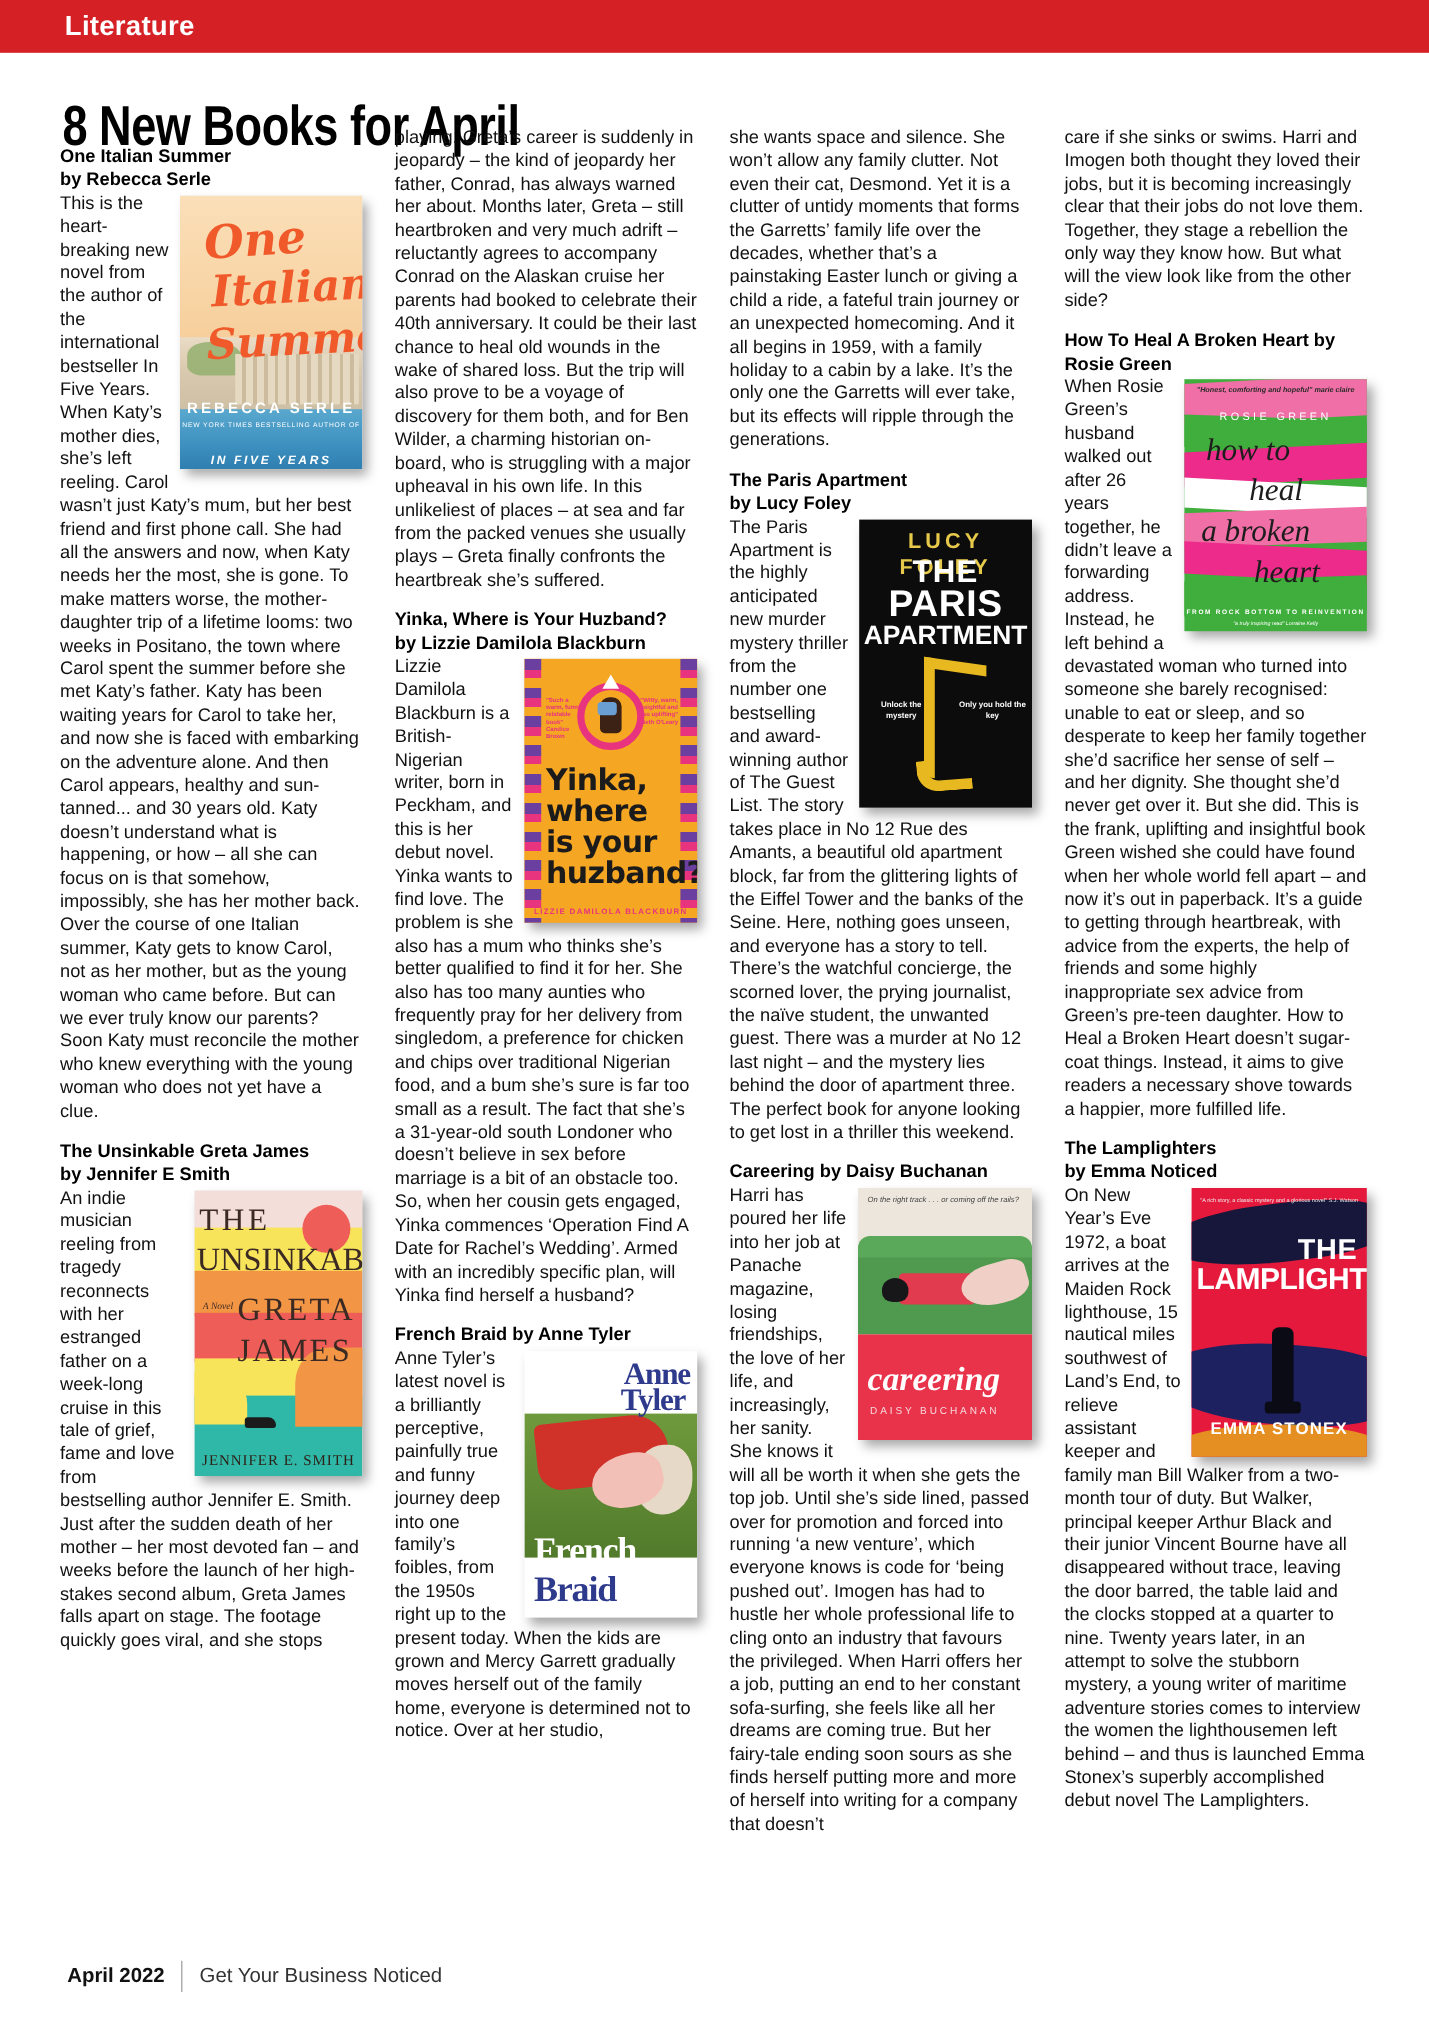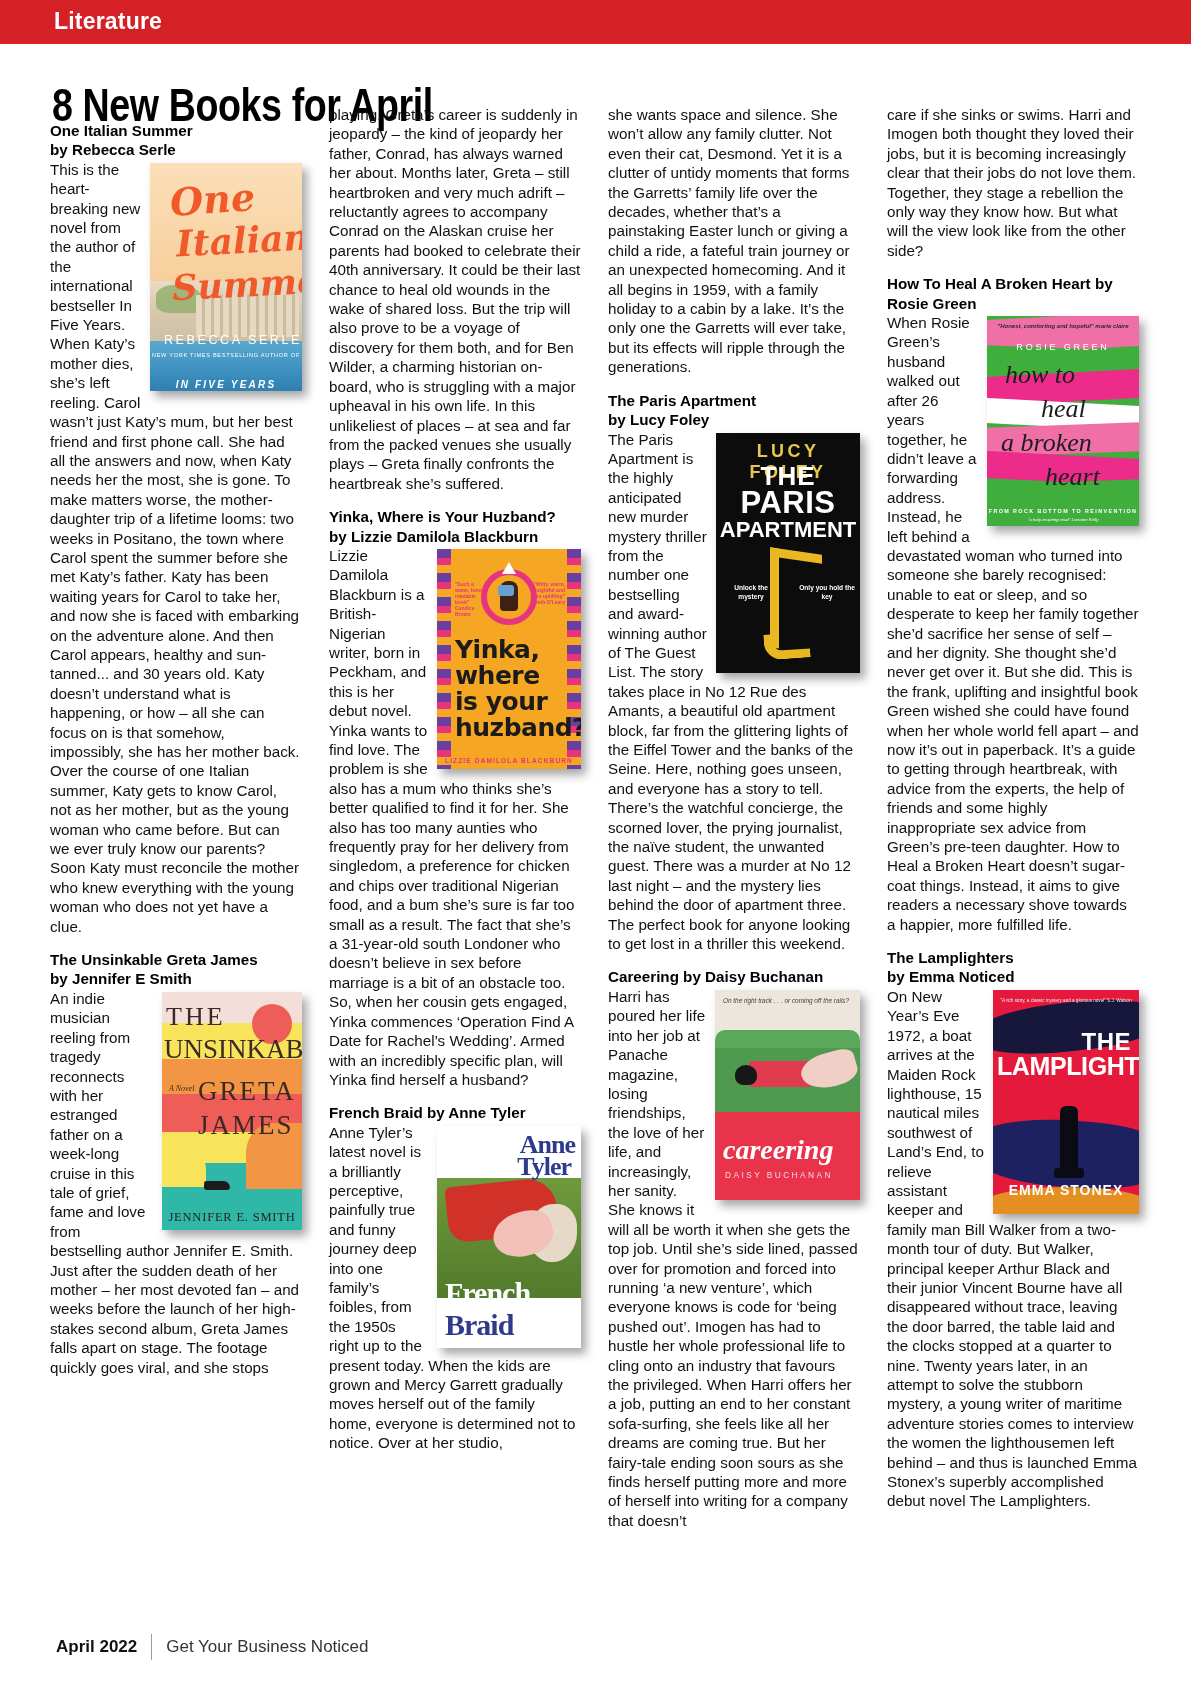--- a/index.html
+++ b/index.html
@@ -115,22 +115,22 @@
   .cv-ois .town:after { content:""; position:absolute; left:30%; top:20%; width:68%; height:62%;
     background: repeating-linear-gradient(90deg,#e5d9c2 0 6px,#cdbb9e 6px 9px);}
   .cv-ois .sea { position:absolute; left:0; top:78%; width:100%; height:22%;
     background: linear-gradient(180deg,#5aa8cf 0%, #3d90bf 60%, #2f7fb0 100%); }
   .cv-ois .t1 { position:absolute; left:20px; top:14px; font-size:38px; color:#f0592a;
     font-family:"DejaVu Serif", serif; font-style:italic; font-weight:bold; transform:rotate(-4deg);}
   .cv-ois .t2 { position:absolute; left:26px; top:56px; font-size:36px; color:#f0592a;
     font-family:"DejaVu Serif", serif; font-style:italic; font-weight:bold; transform:rotate(-3deg);}
   .cv-ois .t3 { position:absolute; left:22px; top:100px; font-size:35px; color:#f0592a;
     font-family:"DejaVu Serif", serif; font-style:italic; font-weight:bold; transform:rotate(-3deg);}
-  .cv-ois .auth { position:absolute; left:0; right:0; top:170px; text-align:right; color:#fff;
-    font-size:12.5px; letter-spacing:2.6px; font-weight:normal;}
+  .cv-ois .auth { position:absolute; left:0; right:0; top:170px; text-align:center; color:#fff;
+    font-size:12.5px; letter-spacing:2.6px; font-weight:bold;}
   .cv-ois .sub1 { position:absolute; left:0; right:0; top:189px; text-align:center; color:#fff;
     font-size:5.6px; letter-spacing:.7px;}
   .cv-ois .sub2 { position:absolute; left:0; right:0; top:200px; text-align:center; color:#fff;
     font-size:10px; font-style:italic; letter-spacing:2.2px; font-weight:bold;margin-top:16px;}
 
   
   .cv-ugj { width: 140px; height: 238px; }
   .cv-ugj .b { position:absolute; left:0; width:100%; }
   .cv-ugj .b0 { top:0;    height:14%; background:#f4ded9; }
   .cv-ugj .b1 { top:13%;  height:16%; background:#f8e45b; }

